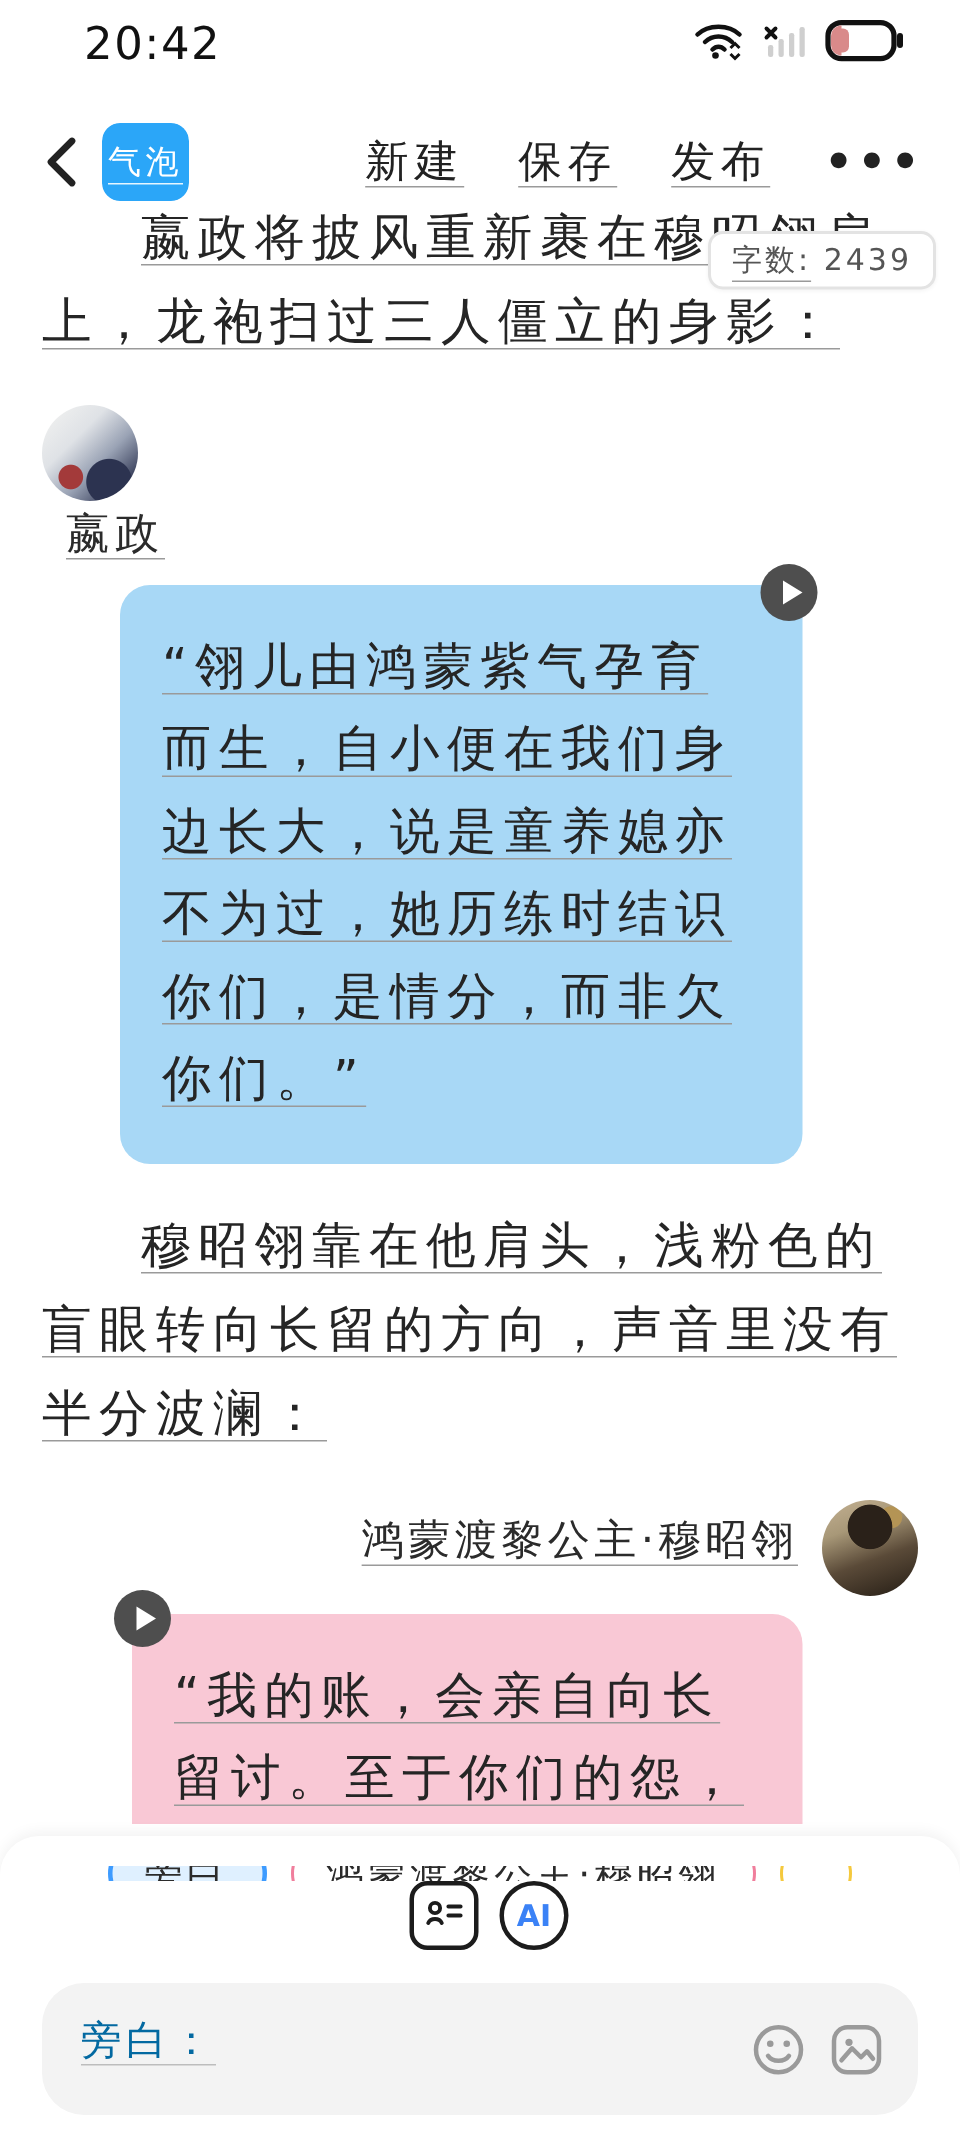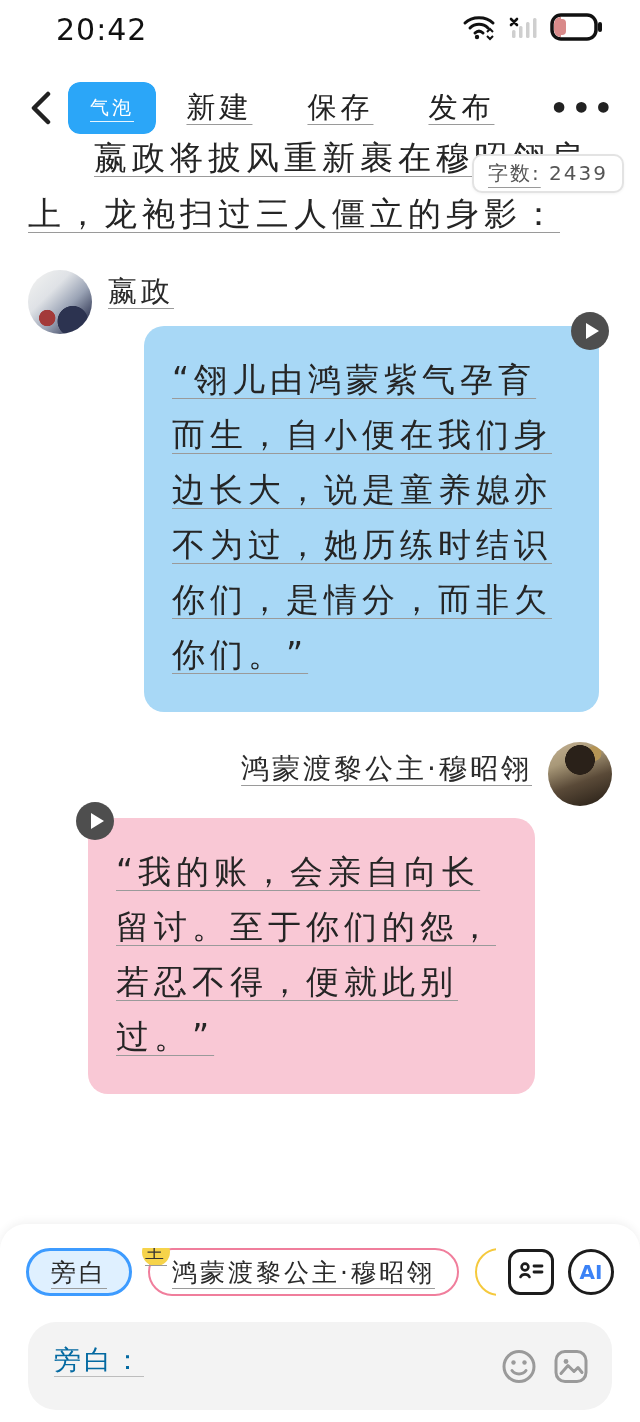--- a/index.html
+++ b/index.html
@@ -13,41 +13,41 @@
 
   
   .statusbar { height:58px; display:flex; align-items:center; justify-content:space-between; padding:0 36px 0 56px; }
   .time { font-size:30px; color:#111; letter-spacing:1px; }
   .sb-icons { display:flex; align-items:center; gap:12px; }
 
   
   .toolbar { height:64px; margin-top:18px; display:flex; align-items:center; padding:0 24px; background:#fff; position:relative; z-index:5; }
   .back { width:34px; height:34px; display:flex; align-items:center; justify-content:center; margin-right:10px; }
   .mode-toggle { display:flex; background:#dcEFfc; background:#dceffc; border-radius:12px; padding:0; overflow:hidden; }
-  .mode { width:88px; height:52px; display:flex; align-items:center; justify-content:center; font-size:19px; letter-spacing:3px; }
+  .mode { width:58px; height:52px; display:flex; align-items:center; justify-content:center; font-size:22px; letter-spacing:3px; }
   .mode.active { background:#2ba6f8; color:#ffffff; border-radius:12px; text-decoration-color:#e6f6ff; }
   .mode.inactive { color:#94cbf1; background:#dceffc; text-decoration-color:#b9def5; }
-  .tb-actions { display:flex; align-items:center; margin-left:auto; gap:55px; }
+  .tb-actions { display:flex; align-items:center; margin-left:auto; gap:36px; }
   .tb-btn { font-size:29px; color:#222; letter-spacing:4px; }
   .tb-more { font-size:30px; color:#222; font-weight:bold; letter-spacing:3px; }
 
   
   .content { position:relative; padding:0 28px; overflow:hidden; height:1076px; }
   .narration { font-size:33px; line-height:56px; letter-spacing:5px; color:#252525; text-indent:2em; }
   .n1 { margin-top:-10px; }
   .n2 { margin-top:26px; }
 
   .wordcount {
     position:absolute; top:14px; right:16px; background:#fff;
     border:2px solid #e3e3e3; border-radius:10px; padding:4px 14px;
     font-size:20px; color:#555; letter-spacing:2px; z-index:4;
     box-shadow:0 1px 3px rgba(0,0,0,.05);
   }
 
-  .speaker-row { display:flex; align-items:flex-start; margin-top:28px; }
+  .speaker-row { display:flex; align-items:flex-start; margin-top:28px;flex-direction:column; }
   .avatar { width:64px; height:64px; border-radius:50%; flex:0 0 64px; overflow:hidden; }
   .avatar-yz { background:
       radial-gradient(circle at 30% 75%, #a33a3a 0 12%, transparent 13%),
       radial-gradient(circle at 70% 80%, #2c3350 0 22%, transparent 23%),
       linear-gradient(135deg,#f4f4f2 0%, #dfe2e6 35%, #9aa3b5 60%, #39405c 85%, #23283d 100%); }
   .avatar-mzl { background:
       radial-gradient(circle at 50% 28%, #2a2119 0 26%, transparent 27%),
       radial-gradient(circle at 72% 18%, #b49455 0 10%, transparent 11%),
       linear-gradient(160deg,#c4b193 0%, #a89878 30%, #5a4a38 60%, #241c14 100%); }
   .speaker-col { margin-left:16px; flex:1; }
@@ -63,21 +63,21 @@
 
   .speaker-row-right { display:flex; align-items:flex-start; justify-content:flex-end; margin-top:30px; }
   .speaker-name-right { font-size:28px; letter-spacing:3px; margin-top:8px; margin-right:16px; }
 
   
   .composer {
     position:absolute; left:0; right:0; bottom:0; height:198px; background:#fff;
     border-radius:26px 26px 0 0; box-shadow:0 -2px 10px rgba(0,0,0,.06); z-index:6;
     padding-top:20px;
   }
-  .chip-row { display:flex; align-items:center; padding:0 26px; height:56px; }
+  .chip-row { display:flex; align-items:center; padding:0 26px; height:56px;flex-direction:column; }
   .chips { display:flex; align-items:center; gap:16px; flex:1; overflow:hidden; white-space:nowrap; }
   .chip { position:relative; height:48px; display:flex; align-items:center; border-radius:26px; padding:0 22px; font-size:25px; letter-spacing:3px; color:#2b2b2b; flex:0 0 auto; }
   .chip-blue { background:#dff0ff; border:3px solid #3d9bff; }
   .chip-pink { background:#fff; border:2px solid #f07e9c; }
   .chip-yellow { background:#fff; border:2px solid #f5c93d; }
   .chip-badge { position:absolute; top:-12px; left:-8px; width:28px; height:28px; border-radius:50%; background:#f6d34a; color:#333; font-size:19px; display:flex; align-items:center; justify-content:center; }
   .tool-icons { display:flex; align-items:center; gap:14px; margin-left:12px; background:#fff; }
   .cardbtn { width:46px; height:46px; border:3px solid #1c1c1c; border-radius:12px; display:flex; align-items:center; justify-content:center; }
   .aibtn { width:46px; height:46px; border:3px solid #1c1c1c; border-radius:50%; display:flex; align-items:center; justify-content:center; font-size:20px; font-weight:bold; color:#3b82f6; }
 
@@ -152,20 +152,21 @@
       <div class="speaker-name hand">嬴政</div>
       <div class="bubble bubble-blue">
         <div class="play-btn play-blue">
             <span class="play-tri"></span>
           </div>
         <span class="hand">“翎儿由鸿蒙紫气孕育而生，自小便在我们身边长大，说是童养媳亦不为过，她历练时结识你们，是情分，而非欠你们。”</span>
       </div>
     </div>
   </div>
 
+  <p class="narration n2 hand">穆昭翎靠在他肩头，浅粉色的盲眼转向长留的方向，声音里没有半分波澜：</p>
 
   <div class="speaker-row-right">
     <div class="speaker-name-right hand">鸿蒙渡黎公主·穆昭翎</div>
     <div class="avatar avatar-mzl"></div>
   </div>
   <div class="bubble bubble-pink">
     <div class="play-btn play-pink">
         <span class="play-tri"></span>
       </div>
     <span class="hand">“我的账，会亲自向长留讨。至于你们的怨，若忍不得，便就此别过。”</span>

